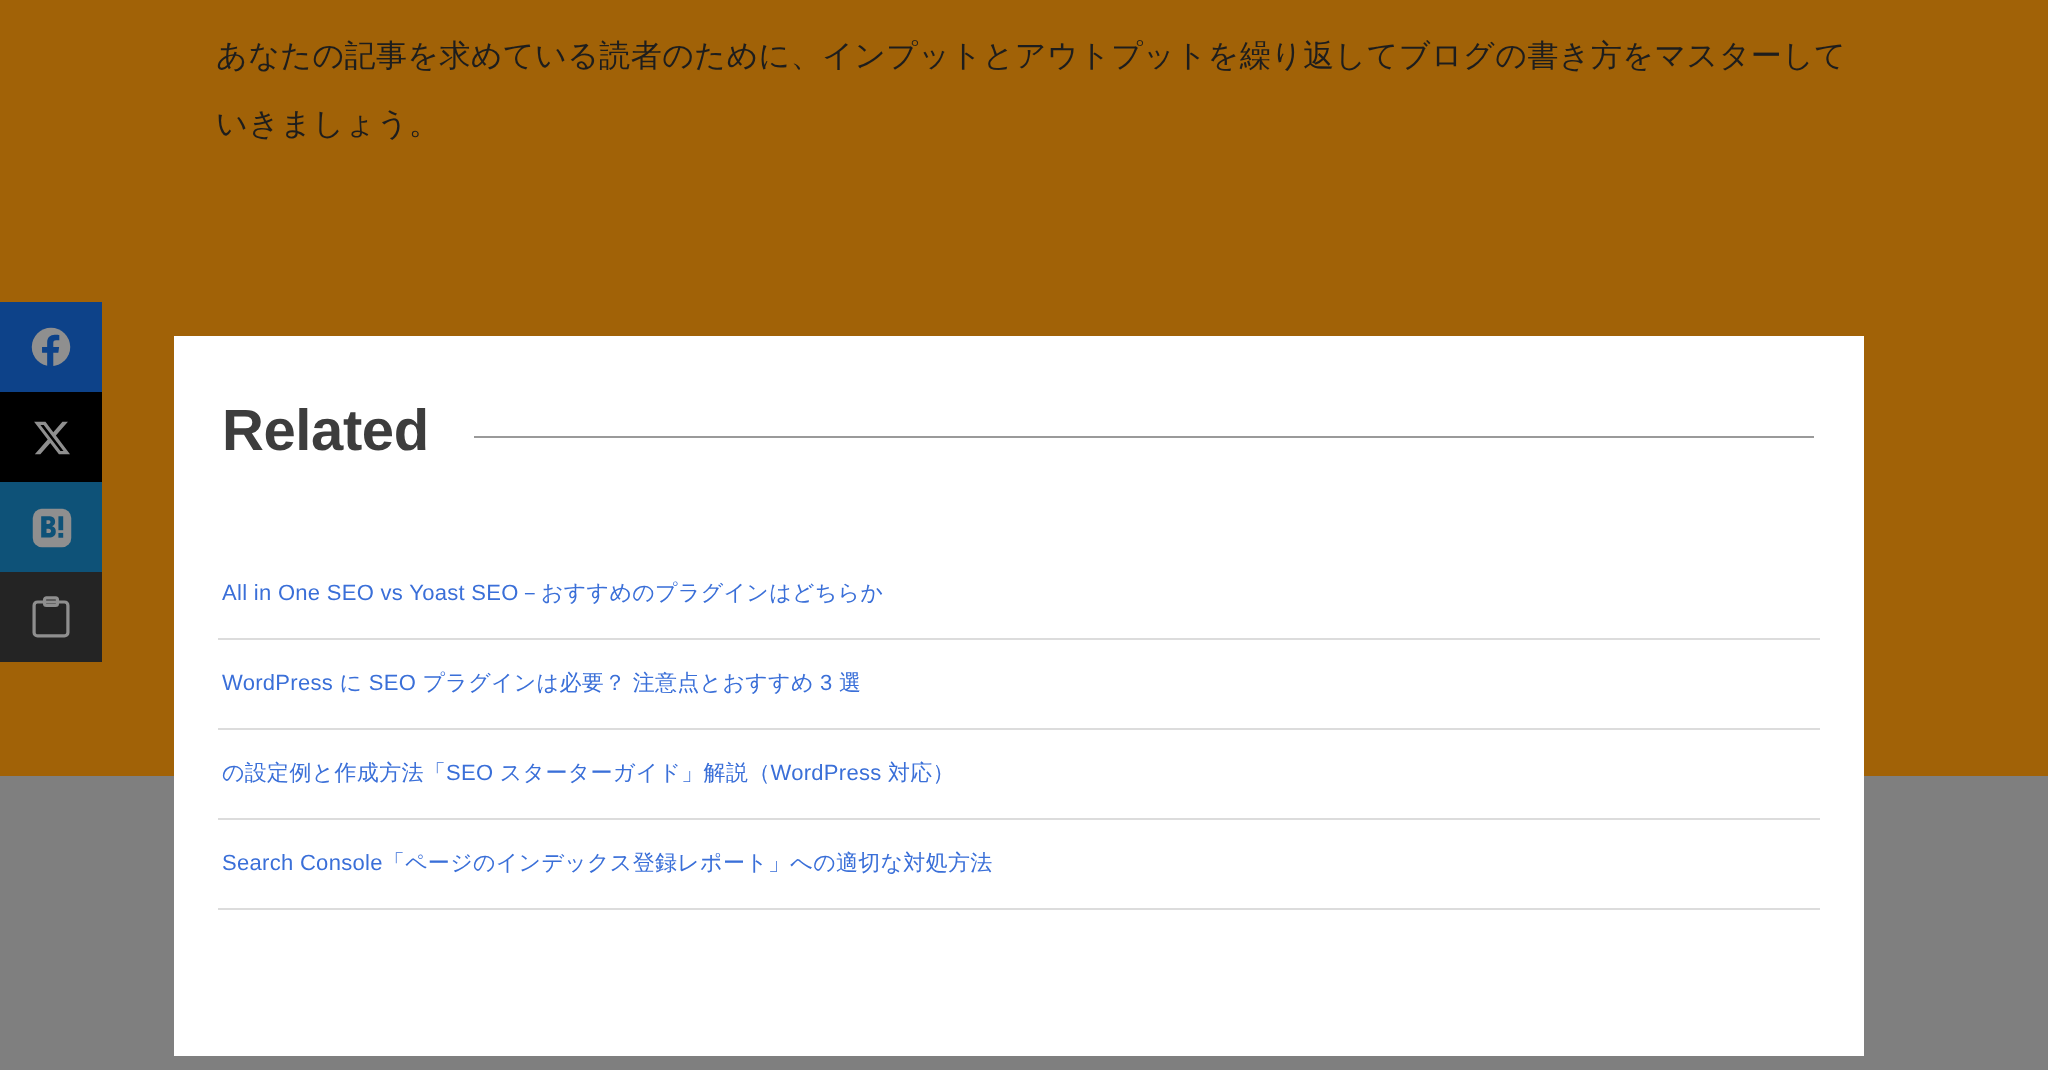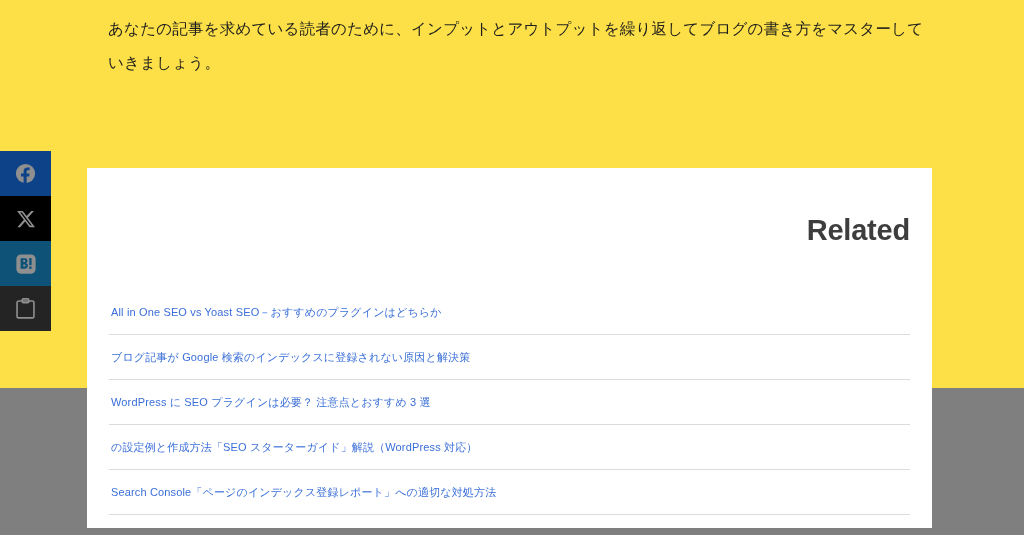--- a/index.html
+++ b/index.html
@@ -12,21 +12,21 @@
     overflow: hidden;
     background: #7f7f7f;
     font-family: "Liberation Sans", "DejaVu Sans", sans-serif;
     -webkit-font-smoothing: antialiased;
   }
 
   .page {
     position: relative;
     width: 1024px;
     height: 388px;
-    background: #fde047;
+    background: #a16207;
   }
 
   
   .article-body {
     position: absolute;
     left: 108px;
     top: 12px;
     width: 820px;
   }
   .article-paragraph {
@@ -72,24 +72,23 @@
     width: 845px;
     height: 360px;
     background: #ffffff;
     box-sizing: border-box;
     padding: 0 22px;
     overflow: hidden;
   }
 
   .related-head {
     display: flex;
-    align-items: flex-end;
-    padding-top: 24px;
+    align-items: center;
+    padding-top: 10px;
     padding-left: 2px;
-    flex-direction: column;
   }
   .related-title {
     font-size: 29px;
     font-weight: bold;
     color: #3d3d3d;
     letter-spacing: -0.2px;
     line-height: 1;
     white-space: nowrap;
     font-family: "Liberation Sans", "DejaVu Sans", sans-serif;
   }
@@ -182,23 +181,20 @@
     <div class="related-head">
       <h2 class="related-title">Related</h2>
       <span class="related-rule"></span>
     </div>
 
     <ul class="related-list">
       <li class="related-item">
         <a class="related-link" href="#">All in One SEO vs Yoast SEO－おすすめのプラグインはどちらか</a>
       </li>
       <li class="related-item">
-        <a class="related-link" href="#">ブログ記事が Google 検索のインデックスに登録されない原因と解決策</a>
-      </li>
-      <li class="related-item">
         <a class="related-link" href="#">WordPress に SEO プラグインは必要？ 注意点とおすすめ 3 選</a>
       </li>
       <li class="related-item">
         <a class="related-link" href="#">の設定例と作成方法「SEO スターターガイド」解説（WordPress 対応）</a>
       </li>
       <li class="related-item">
         <a class="related-link" href="#">Search Console「ページのインデックス登録レポート」への適切な対処方法</a>
       </li>
     </ul>
 

